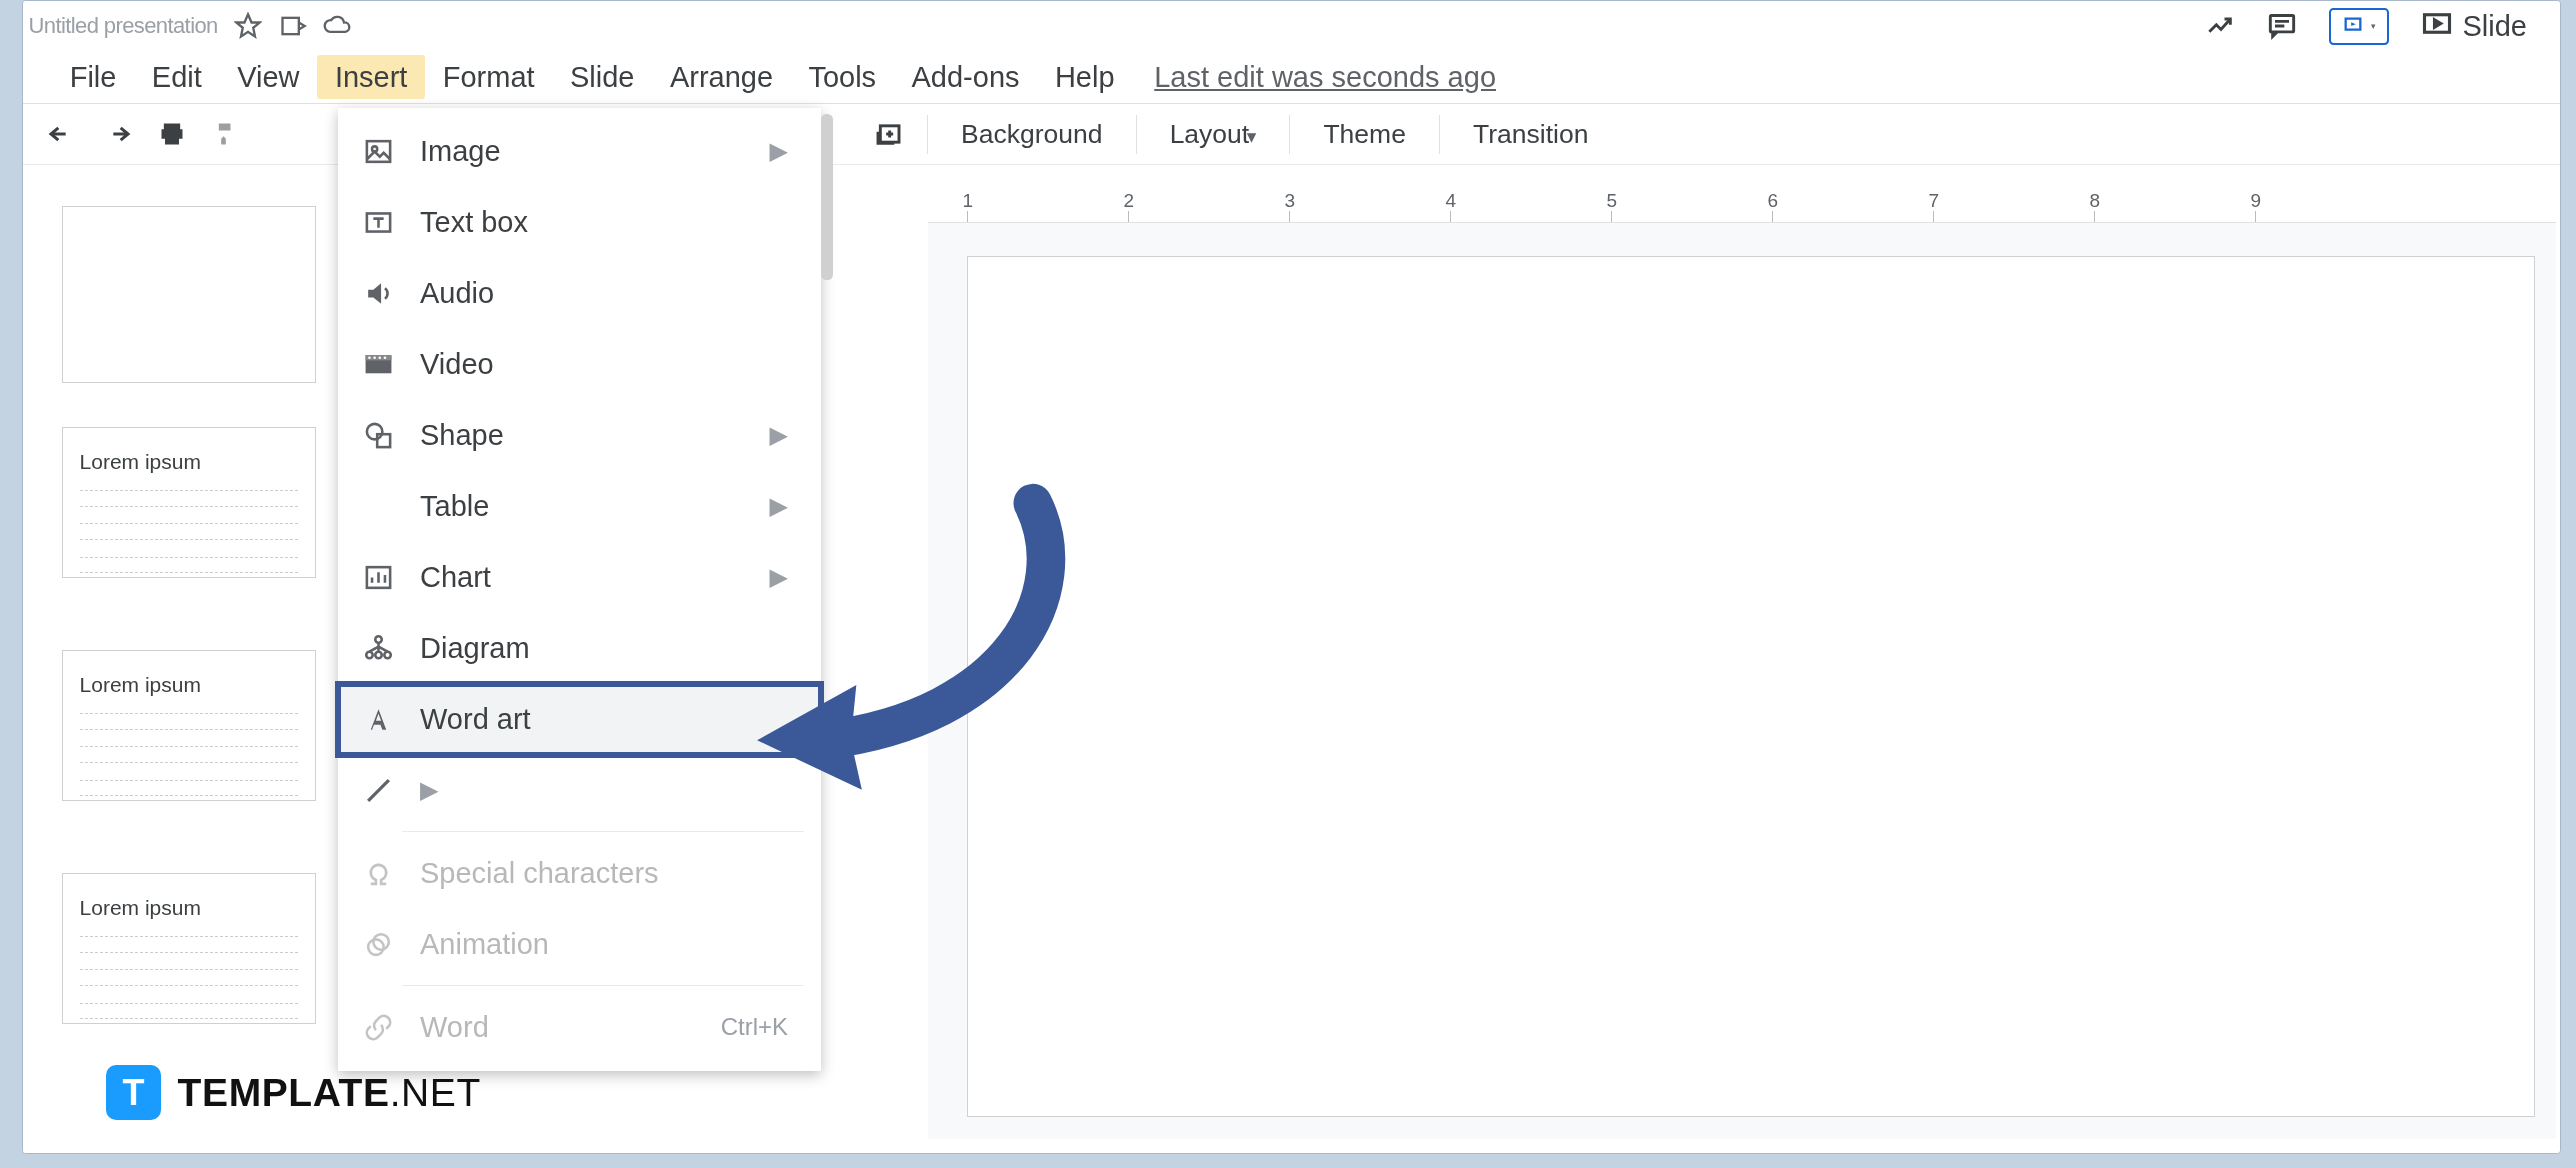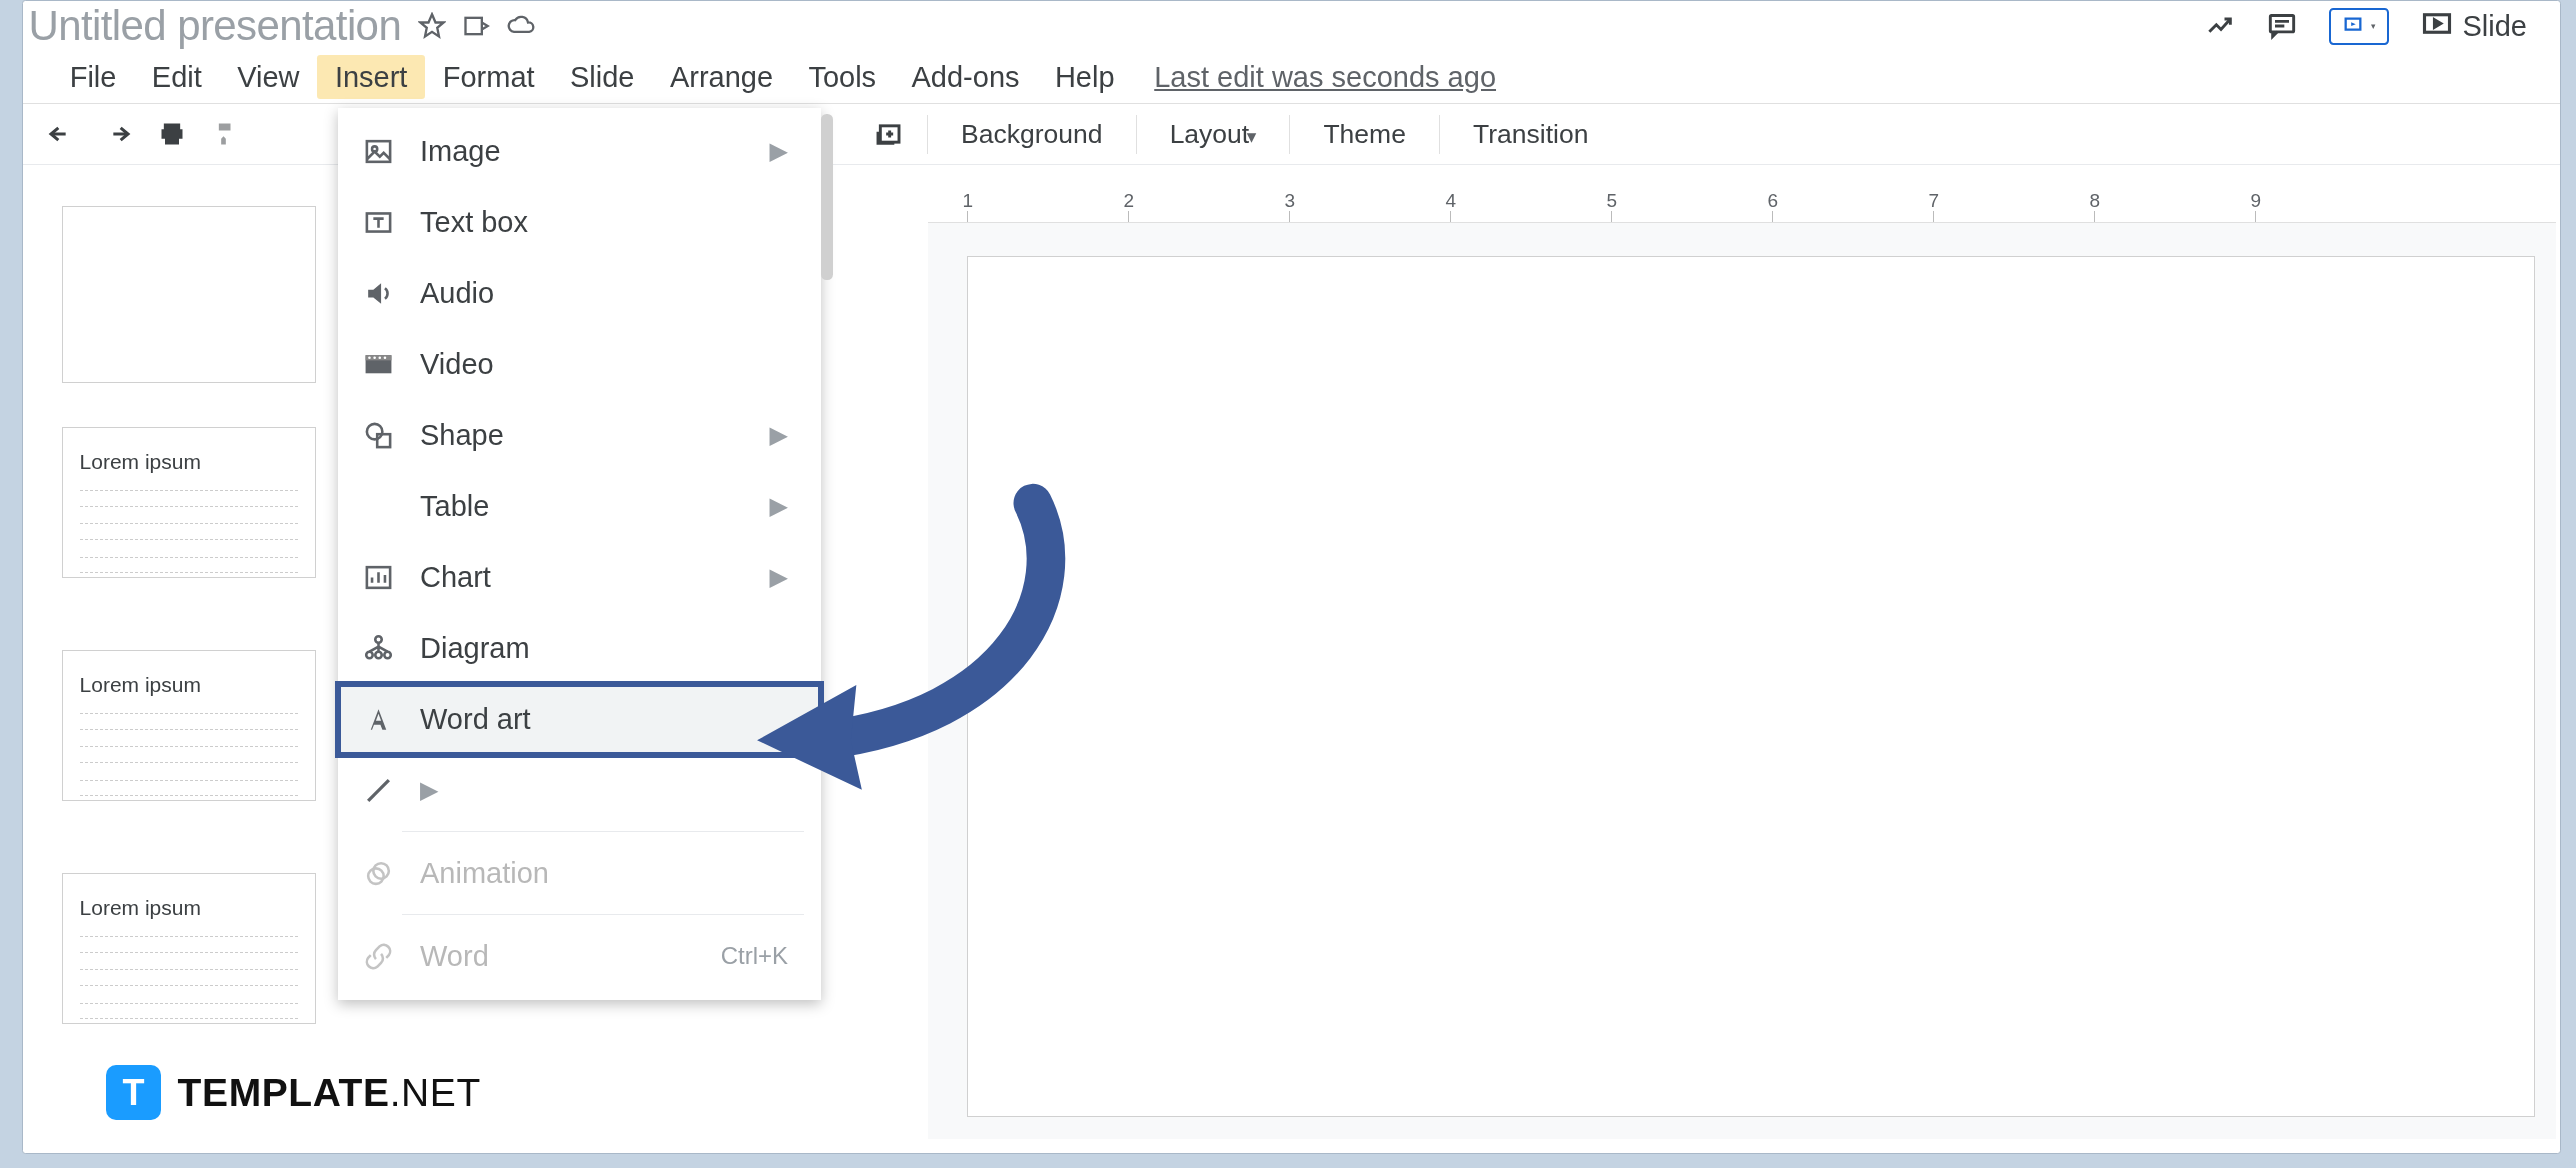--- a/index.html
+++ b/index.html
@@ -1,21 +1,21 @@
 <!DOCTYPE html>
 <html style="font-size:8.8px"><head>
 <meta charset="utf-8">
 <style>
 * { margin:0; padding:0; box-sizing:border-box; font-family:Arial,Helvetica,sans-serif; }
 body { background:#c4d3e2; width:2576px; height:1169px; position:relative; }
 .frame { position:absolute; left:22px; top:0; width:2539px; height:1154px; background:#fff; border:1.1px solid #a9b8c8; border-radius:3.3px; overflow:hidden; }
 
 
 .title-row { display:flex; align-items:center; height:50px; padding:0 33px 0 5.5px; gap:16.6px; color:#5f6368; }
-.doc-title { font-size:42px; color:#9aa0a6; letter-spacing:-0.6px; }
+.doc-title { font-size:22px; color:#9aa0a6; letter-spacing:-0.6px; }
 .title-icon { width:28px; height:28px; display:flex; align-items:center; justify-content:center; color:#5f6368; }
 .title-right { margin-left:auto; display:flex; align-items:center; gap:33px; }
 .present-btn { border:2.2px solid #1967d2; border-radius:4.4px; padding:5.5px 11px; display:flex; align-items:center; gap:6.6px; color:#1967d2; }
 .slideshow-btn { display:flex; align-items:center; gap:11px; font-size:29px; color:#3c4043; }
 
 
 .menubar { display:flex; align-items:center; height:52px; padding:0 29px; gap:0; font-size:29px; color:#3c4043; }
 .menubar .item { padding:0 17.7px; height:44px; display:flex; align-items:center; border-radius:3.3px; cursor:pointer; }
 .menubar .item.active { background:#fce8b2; }
 .last-edit { margin-left:22px; font-size:29px; color:#5f6368; text-decoration:underline; }
@@ -274,20 +274,28 @@
           <svg width="31" height="31" viewBox="0 0 24 24" fill="none" stroke="#5f6368" stroke-width="2.5">
             <path d="M4 20L20 4"></path>
           </svg>
         </span>
       <span class="dd-arrow">▶</span>
     </div>
     <div class="dd-sep"></div>
     <div class="dd-item disabled">
       <span class="dd-icon">
           <svg width="31" height="31" viewBox="0 0 24 24" fill="none" stroke="#c4c4c4" stroke-width="2">
+            <path d="M6 20h4v-3a6 6 0 1 1 4 0v3h4"></path>
+          </svg>
+        </span>
+      <span class="dd-label">Special characters</span>
+    </div>
+    <div class="dd-item disabled">
+      <span class="dd-icon">
+          <svg width="31" height="31" viewBox="0 0 24 24" fill="none" stroke="#c4c4c4" stroke-width="2">
             <circle cx="14" cy="10" r="6"></circle>
             <circle cx="10" cy="14" r="6"></circle>
           </svg>
         </span>
       <span class="dd-label">Animation</span>
     </div>
     <div class="dd-sep"></div>
     <div class="dd-item disabled">
       <span class="dd-icon">
           <svg width="31" height="31" viewBox="0 0 24 24" fill="none" stroke="#c4c4c4" stroke-width="2">

